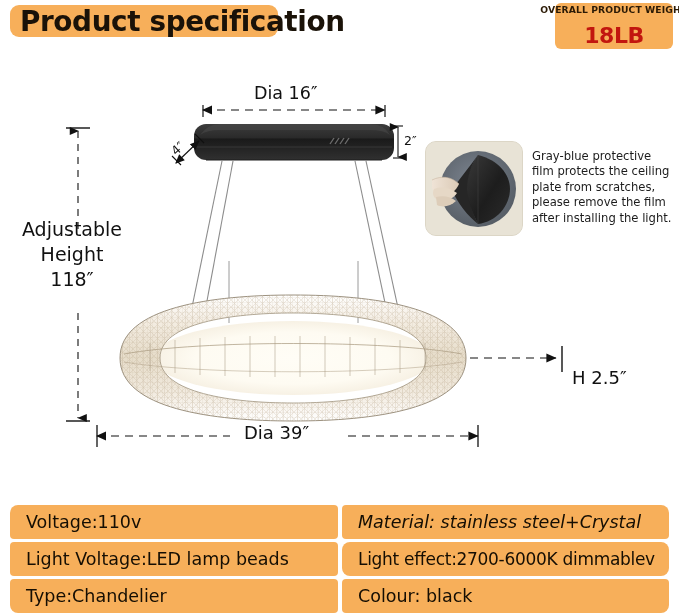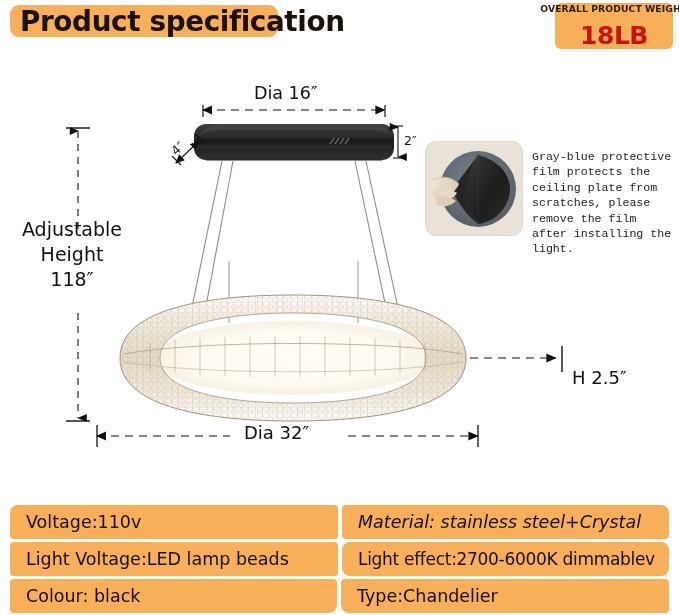--- a/index.html
+++ b/index.html
@@ -58,21 +58,21 @@
   .weight-caption {
     font-size: 9.5px;
     font-weight: bold;
     color: #2b1a05;
     letter-spacing: 0.1px;
     line-height: 1;
     white-space: nowrap;
     transform: scaleX(0.97);
   }
   .weight-value {
-    font-size: 25px;
+    font-size: 22px;
     font-weight: bold;
     color: #C2160F;
     line-height: 1;
     margin-top: 10px;
     letter-spacing: -0.5px;
   }
 
   
   .diagram {
     position: absolute;
@@ -135,21 +135,20 @@
     position: relative;
     overflow: hidden;
   }
   .film-thumb svg { position: absolute; left: 0; top: 0; }
   .film-text {
     margin-left: 9px;
     font-size: 11.6px;
     line-height: 1.33;
     color: #1c1c1c;
     padding-top: 8px;
-    font-family: Liberation Mono, monospace;
   }
 
   
   .spec-table {
     position: absolute;
     left: 10px;
     top: 505px;
     width: 659px;
     height: 108px;
     display: flex;
@@ -356,21 +355,21 @@
       <line x1="348" y1="381" x2="478" y2="381" stroke="#111" stroke-width="1.2" stroke-dasharray="8,6" marker-end="url(#arrR)"></line>
       <line x1="97" y1="370" x2="97" y2="392" stroke="#111" stroke-width="1.3"></line>
       <line x1="478" y1="370" x2="478" y2="392" stroke="#111" stroke-width="1.3"></line>
     </g>
   </svg>
 
   <div class="dim-label dim-dia16">Dia 16″</div>
   <div class="dim-label dim-2in">2″</div>
   <div class="dim-label dim-4in">4″</div>
   <div class="dim-label dim-h25">H 2.5″</div>
-  <div class="dim-label dim-dia32">Dia 32″</div>
+  <div class="dim-label dim-dia32">Dia 39″</div>
 
   <div class="height-label">
     <div>Adjustable</div>
     <div>Height</div>
     <div>118″</div>
   </div>
 
   <div class="film-note">
     <div class="film-thumb">
       <svg width="98" height="95" viewBox="0 0 98 95">
@@ -407,16 +406,16 @@
 <div class="spec-table">
   <div class="spec-row">
     <div class="spec-cell left">Voltage:110v</div>
     <div class="spec-cell right">Material: stainless steel+Crystal</div>
   </div>
   <div class="spec-row">
     <div class="spec-cell left">Light Voltage:LED lamp beads</div>
     <div class="spec-cell right shrink">Light effect:2700-6000K dimmablev</div>
   </div>
   <div class="spec-row">
+    <div class="spec-cell left">Type:Chandelier</div>
     <div class="spec-cell right">Colour: black</div>
-    <div class="spec-cell left">Type:Chandelier</div>
   </div>
 </div>
 
 </body></html>

